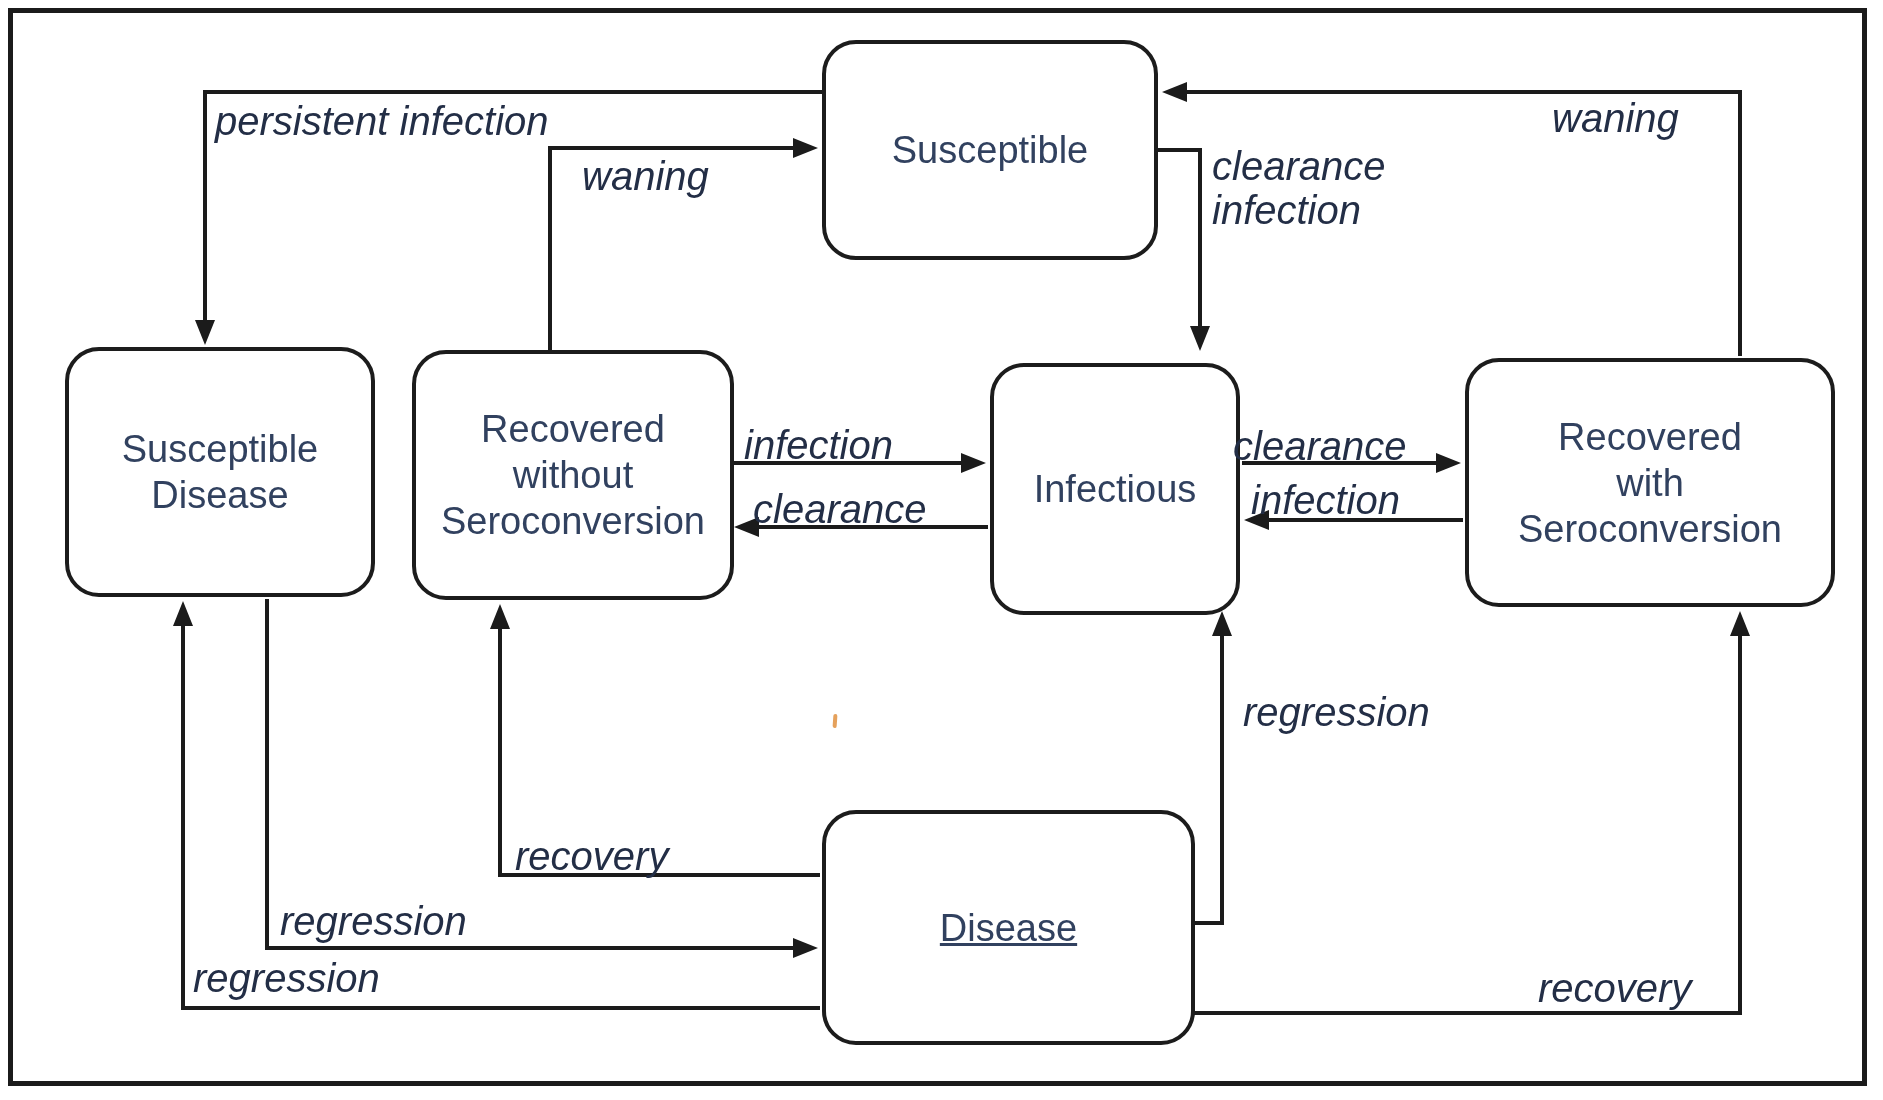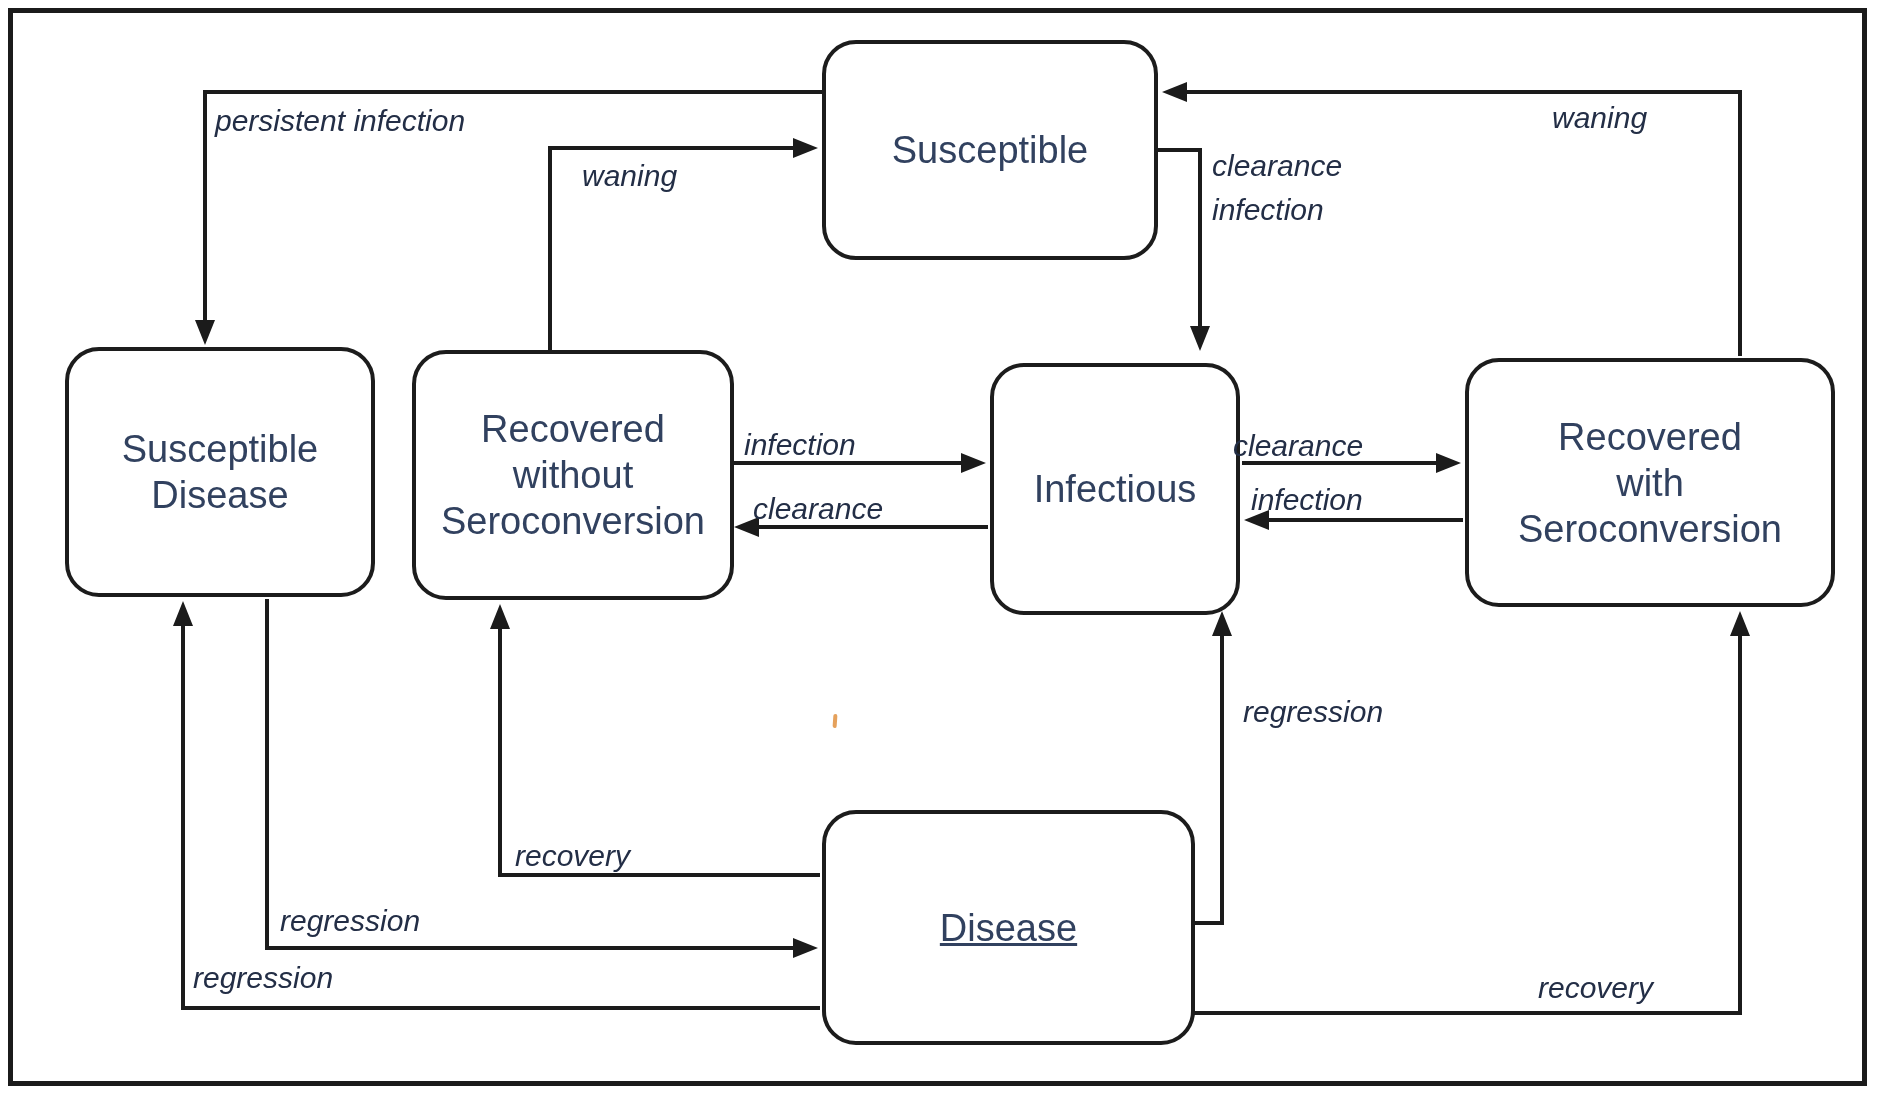--- a/index.html
+++ b/index.html
@@ -35,21 +35,21 @@
     align-items: center;
     justify-content: center;
     text-align: center;
     color: #31415f;
     font-size: 38px;
     line-height: 46px;
   }
   .edge-label {
     position: absolute;
     font-style: italic;
-    font-size: 30px;
+    font-size: 40px;
     line-height: 40px;
     color: #232e46;
     white-space: nowrap;
   }
   .stray-mark {
     position: absolute;
     left: 833px; top: 714px;
     width: 4px; height: 14px;
     border-radius: 3px;
     background: #e09040;

